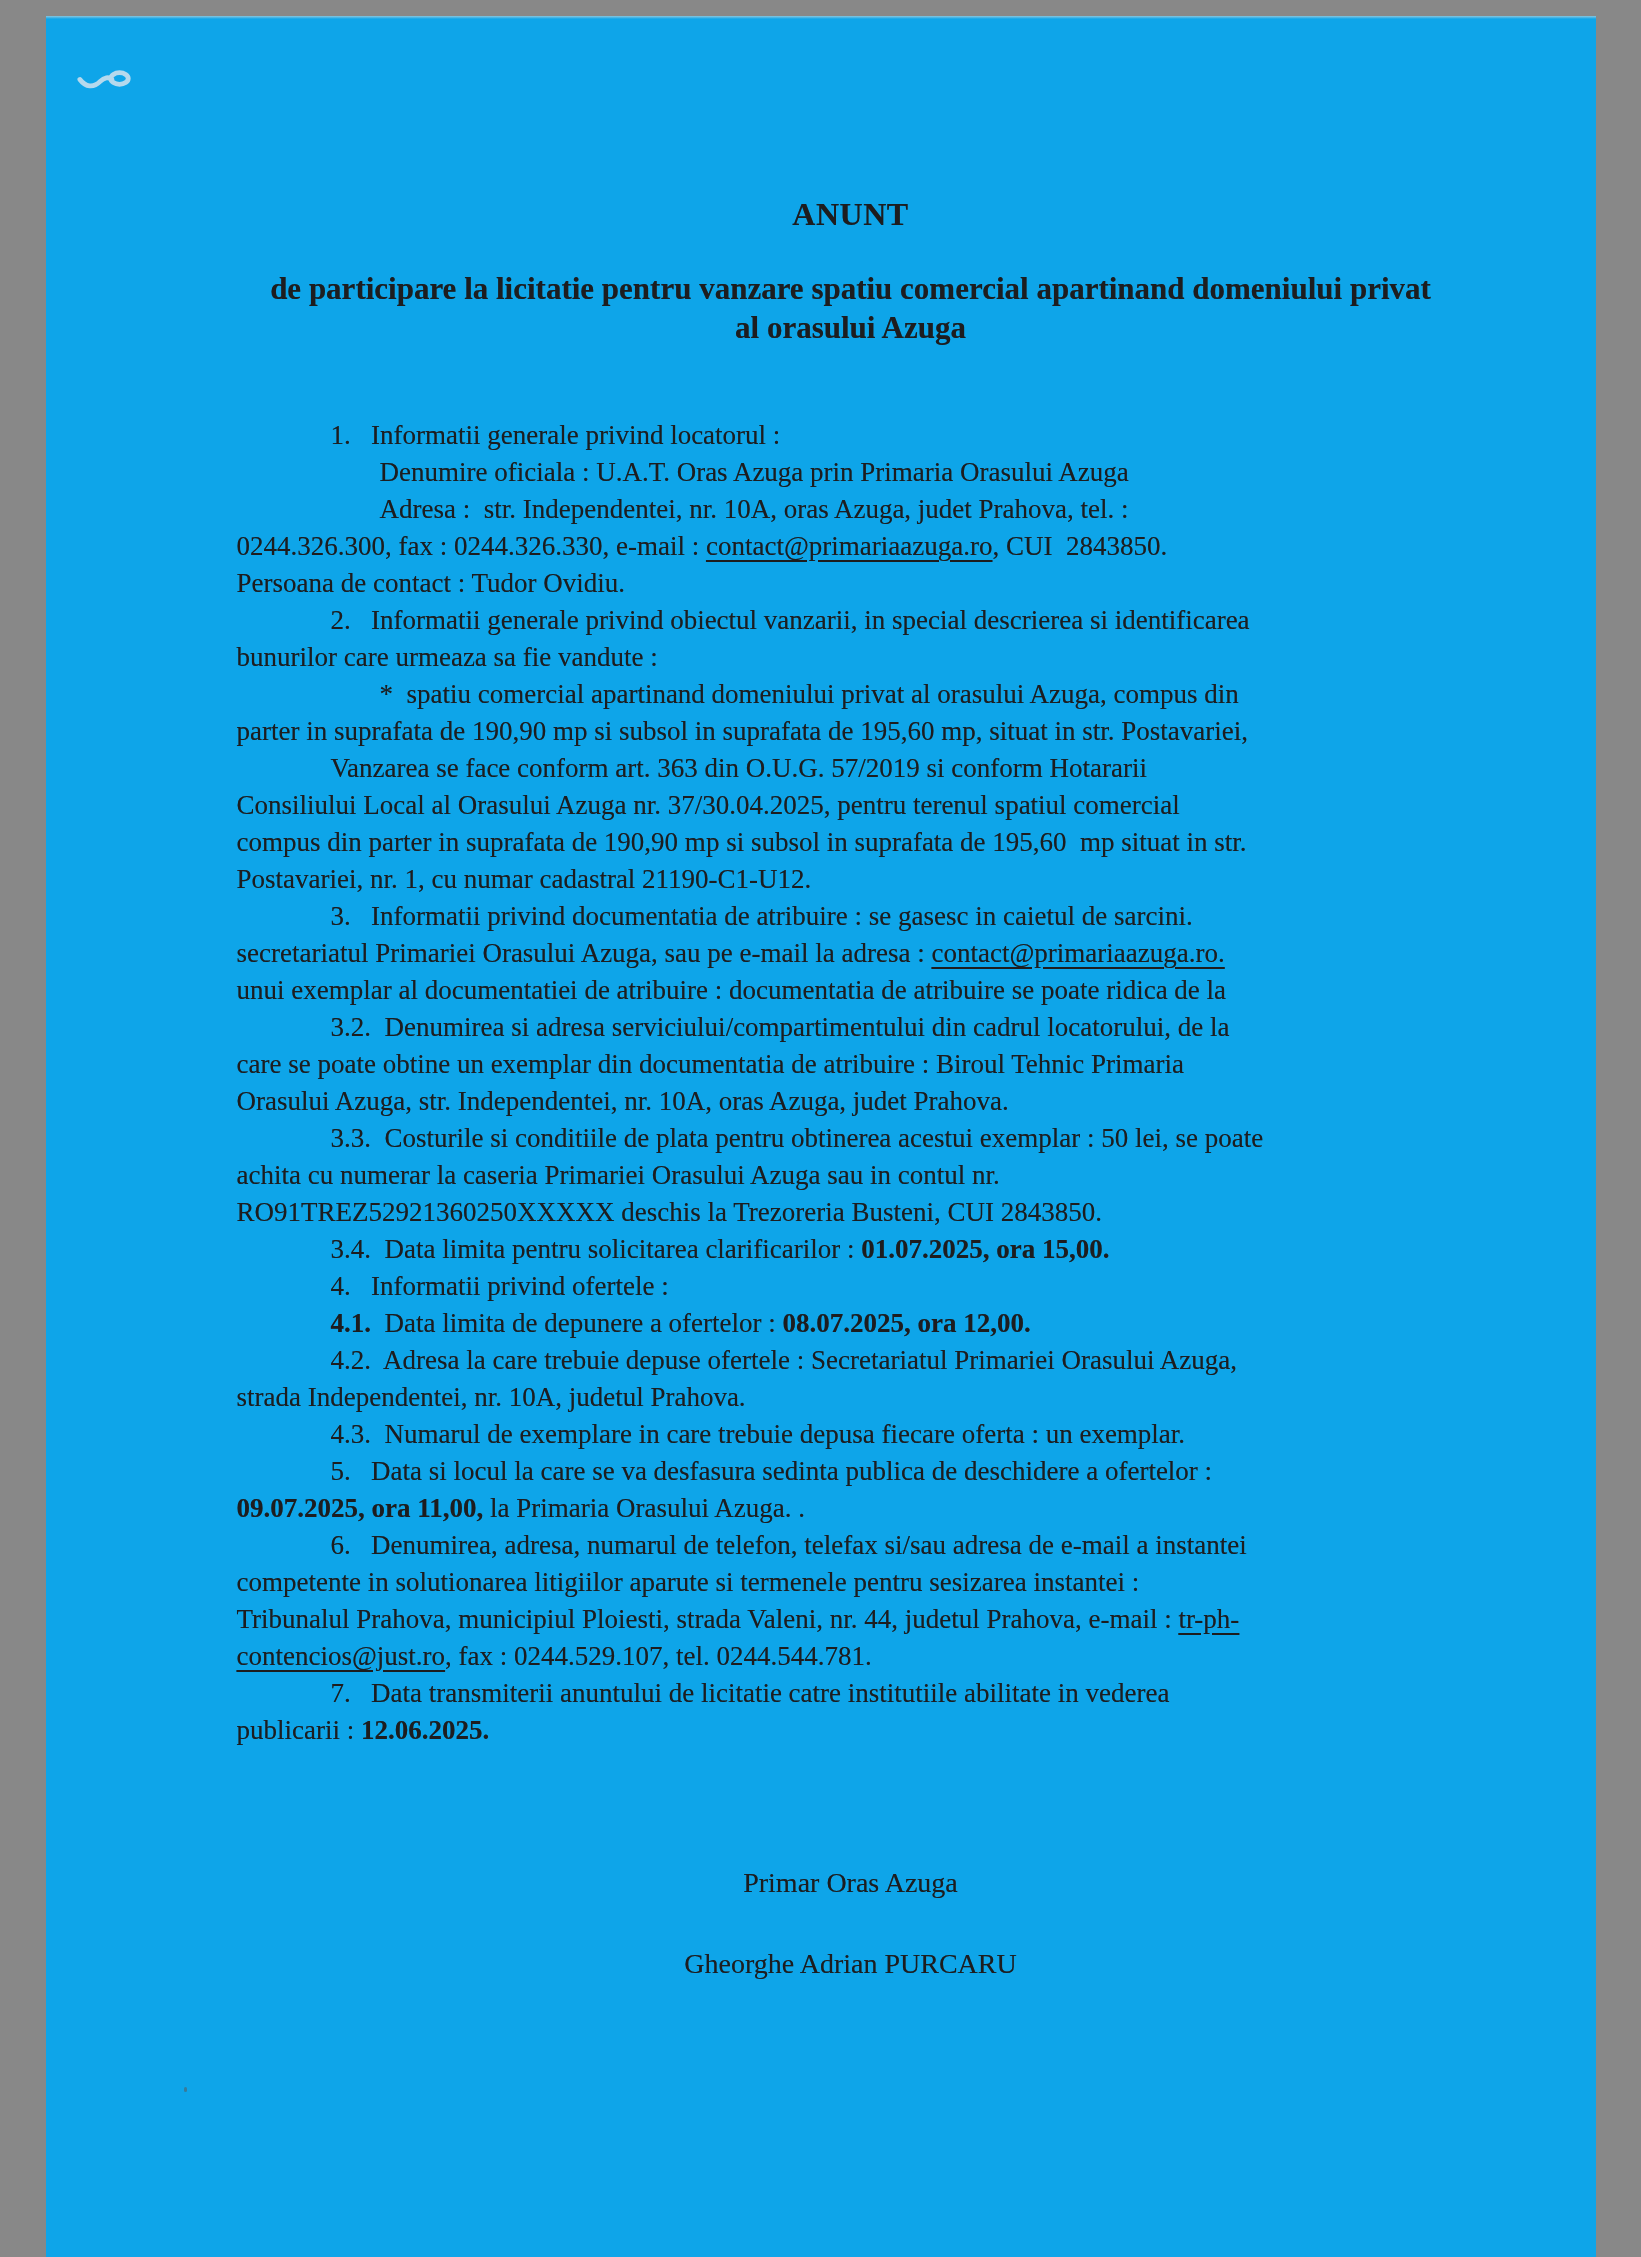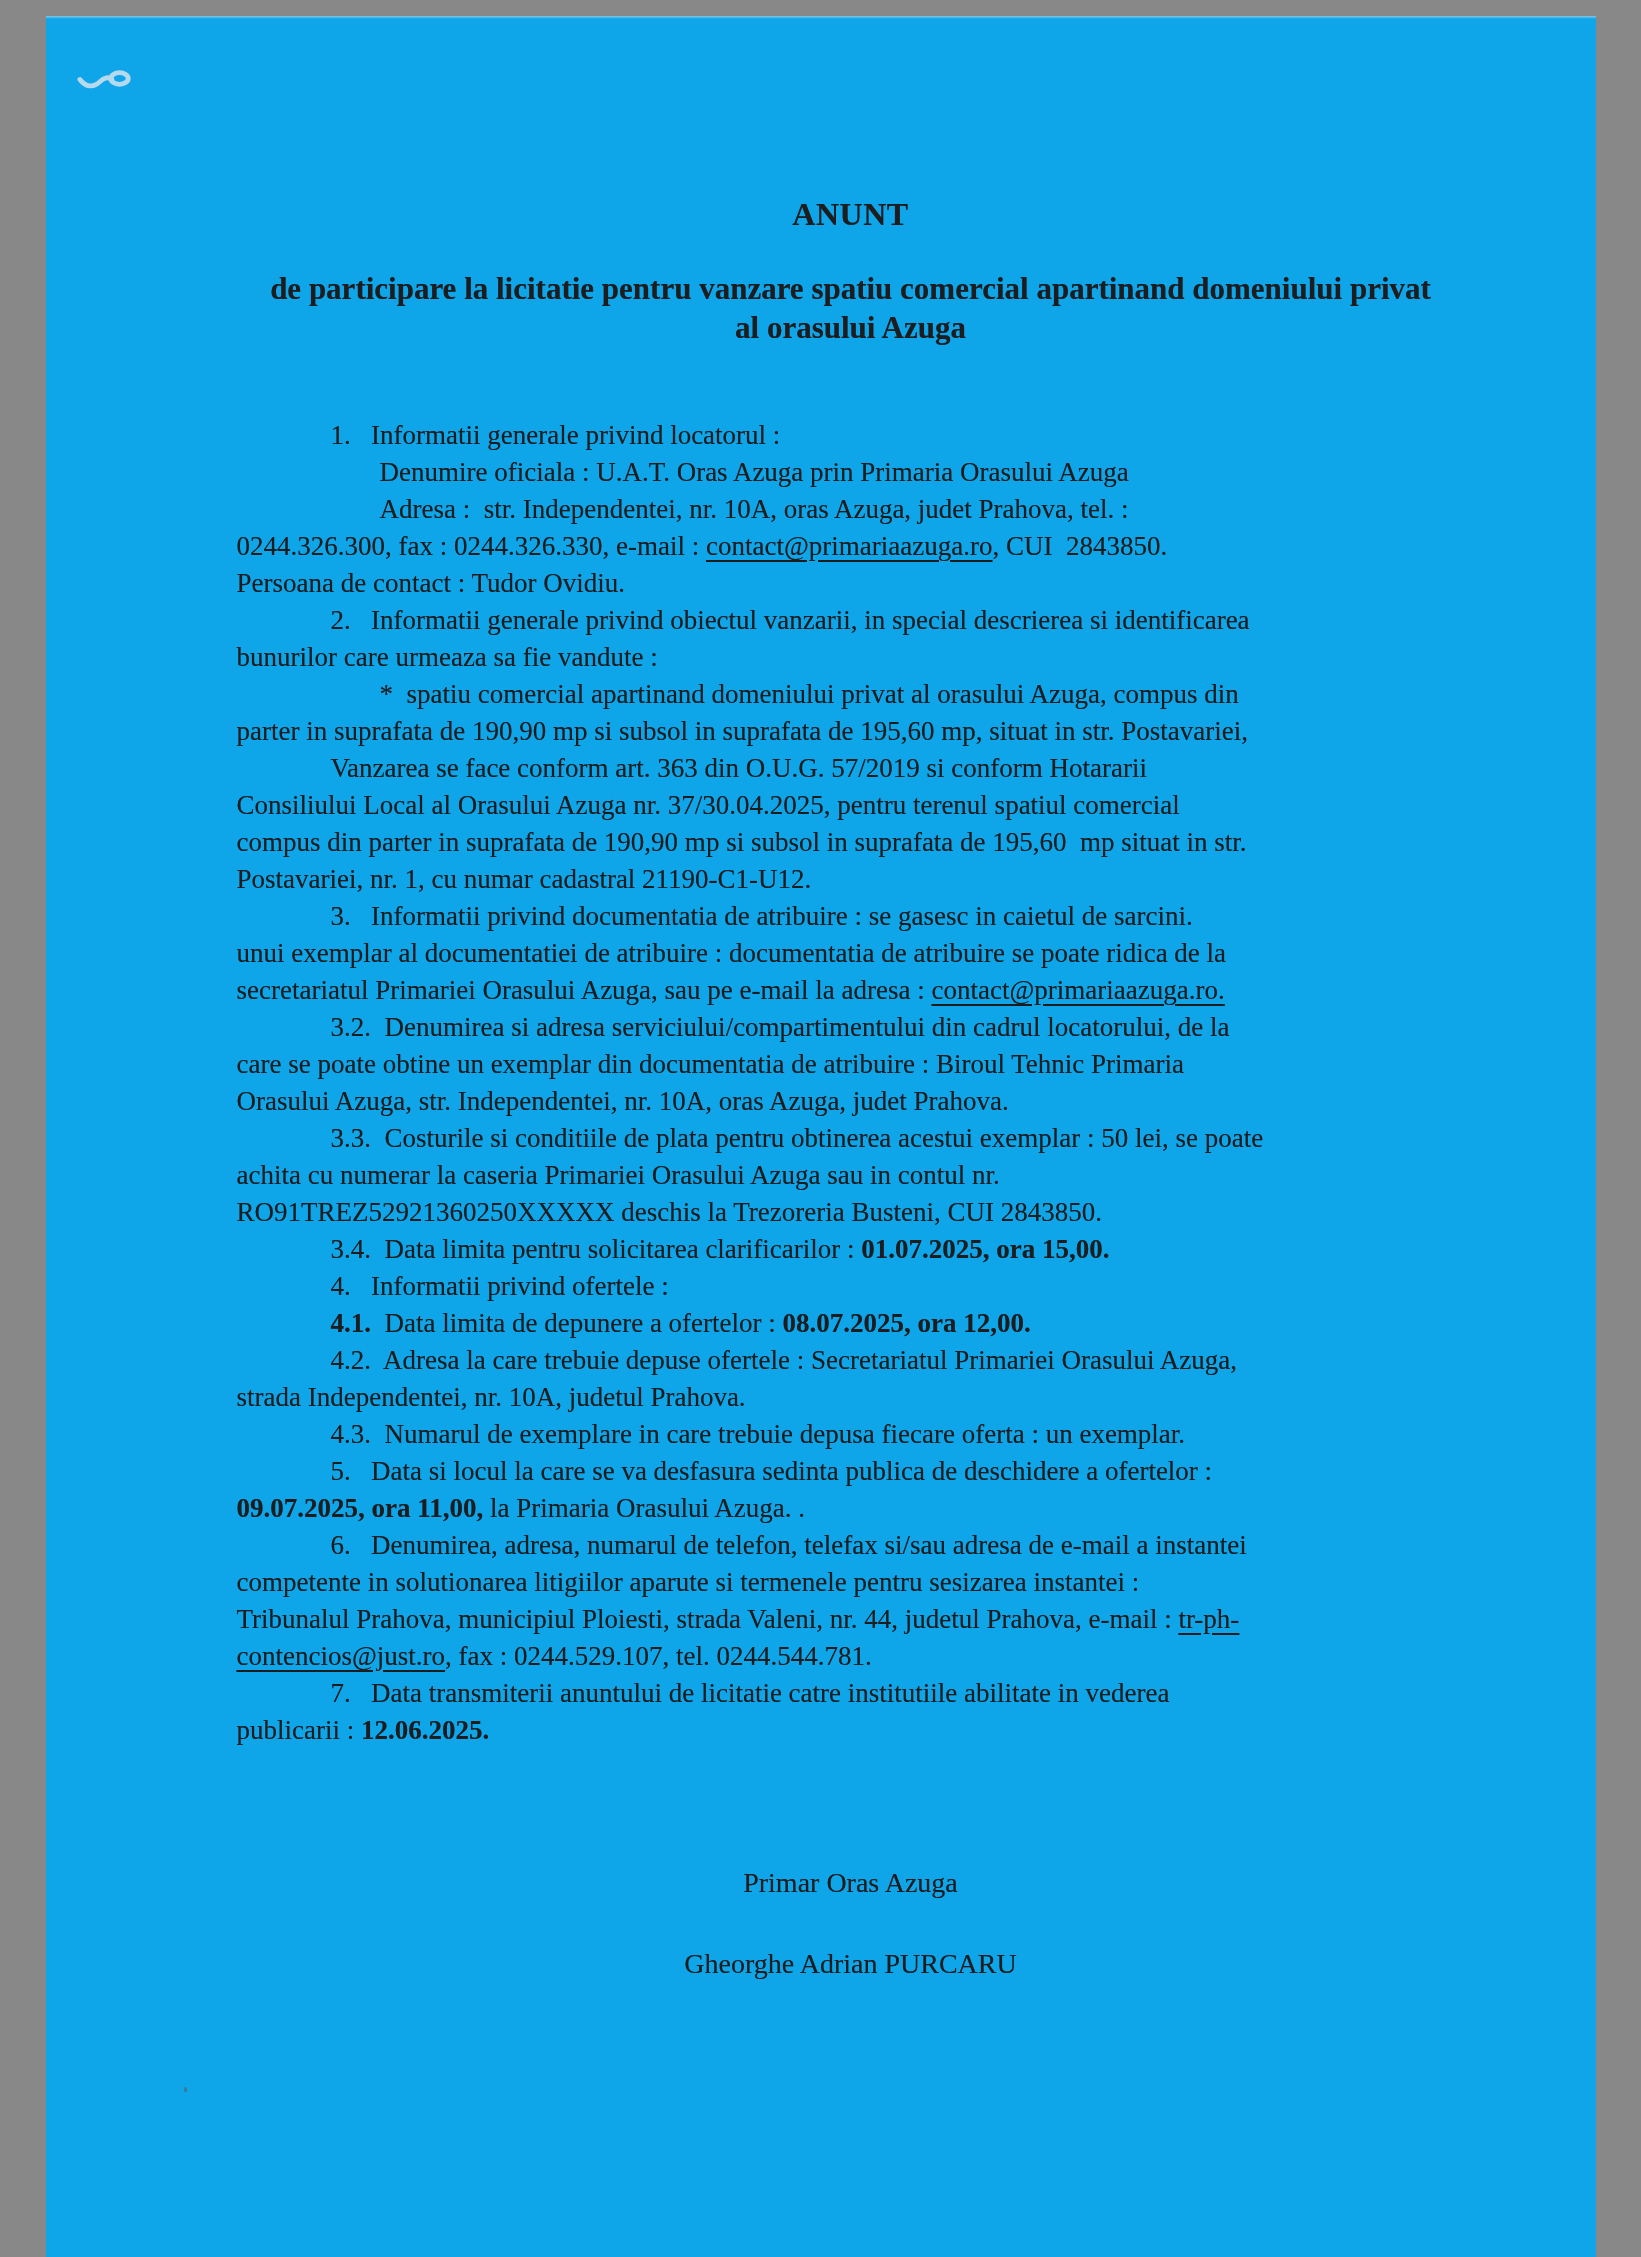--- a/index.html
+++ b/index.html
@@ -96,22 +96,22 @@
         <div class="line ind0"><span>Persoana de contact : Tudor Ovidiu.</span></div>
         <div class="line ind1"><span>2.   Informatii generale privind obiectul vanzarii, in special descrierea si identificarea</span></div>
         <div class="line ind0"><span>bunurilor care urmeaza sa fie vandute :</span></div>
         <div class="line ind2"><span>*  spatiu comercial apartinand domeniului privat al orasului Azuga, compus din</span></div>
         <div class="line ind0"><span>parter in suprafata de 190,90 mp si subsol in suprafata de 195,60 mp, situat in str. Postavariei,</span></div>
         <div class="line ind1"><span>Vanzarea se face conform art. 363 din O.U.G. 57/2019 si conform Hotararii</span></div>
         <div class="line ind0"><span>Consiliului Local al Orasului Azuga nr. 37/30.04.2025, pentru terenul spatiul comercial</span></div>
         <div class="line ind0"><span>compus din parter in suprafata de 190,90 mp si subsol in suprafata de 195,60  mp situat in str.</span></div>
         <div class="line ind0"><span>Postavariei, nr. 1, cu numar cadastral 21190-C1-U12.</span></div>
         <div class="line ind1"><span>3.   Informatii privind documentatia de atribuire : se gasesc in caietul de sarcini.</span></div>
+        <div class="line ind0"><span>secretariatul Primariei Orasului Azuga, sau pe e-mail la adresa : </span><span class="u">contact@primariaazuga.ro.</span></div>
         <div class="line ind0"><span>unui exemplar al documentatiei de atribuire : documentatia de atribuire se poate ridica de la</span></div>
-        <div class="line ind0"><span>secretariatul Primariei Orasului Azuga, sau pe e-mail la adresa : </span><span class="u">contact@primariaazuga.ro.</span></div>
         <div class="line ind1"><span>3.2.  Denumirea si adresa serviciului/compartimentului din cadrul locatorului, de la</span></div>
         <div class="line ind0"><span>care se poate obtine un exemplar din documentatia de atribuire : Biroul Tehnic Primaria</span></div>
         <div class="line ind0"><span>Orasului Azuga, str. Independentei, nr. 10A, oras Azuga, judet Prahova.</span></div>
         <div class="line ind1"><span>3.3.  Costurile si conditiile de plata pentru obtinerea acestui exemplar : 50 lei, se poate</span></div>
         <div class="line ind0"><span>achita cu numerar la caseria Primariei Orasului Azuga sau in contul nr.</span></div>
         <div class="line ind0"><span>RO91TREZ52921360250XXXXX deschis la Trezoreria Busteni, CUI 2843850.</span></div>
         <div class="line ind1"><span>3.4.  Data limita pentru solicitarea clarificarilor : </span><span class="b">01.07.2025, ora 15,00.</span></div>
         <div class="line ind1"><span>4.   Informatii privind ofertele :</span></div>
         <div class="line ind1"><span class="b">4.1.</span><span>  Data limita de depunere a ofertelor : </span><span class="b">08.07.2025, ora 12,00.</span></div>
         <div class="line ind1"><span>4.2.  Adresa la care trebuie depuse ofertele : Secretariatul Primariei Orasului Azuga,</span></div>

